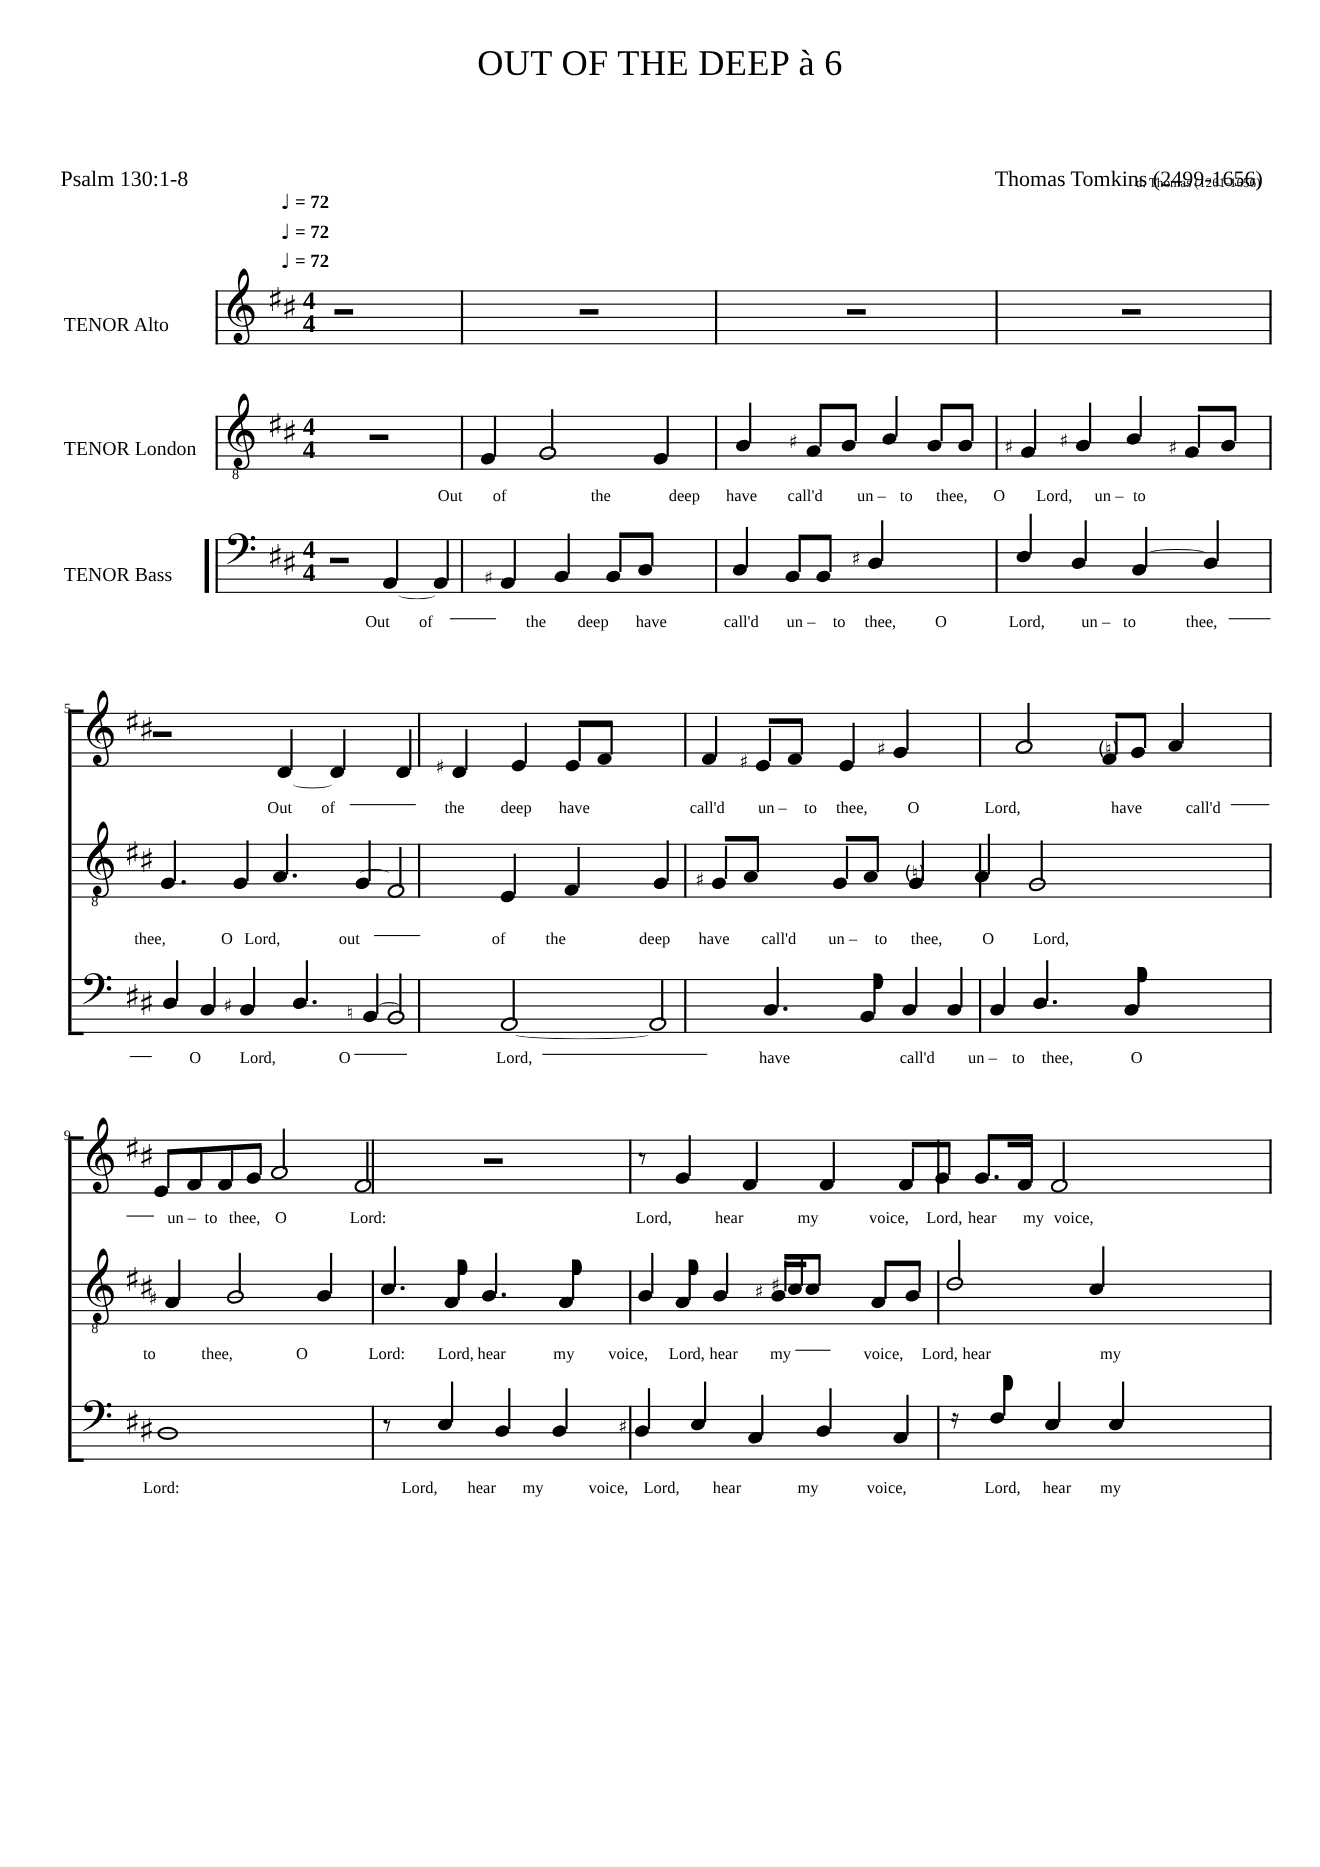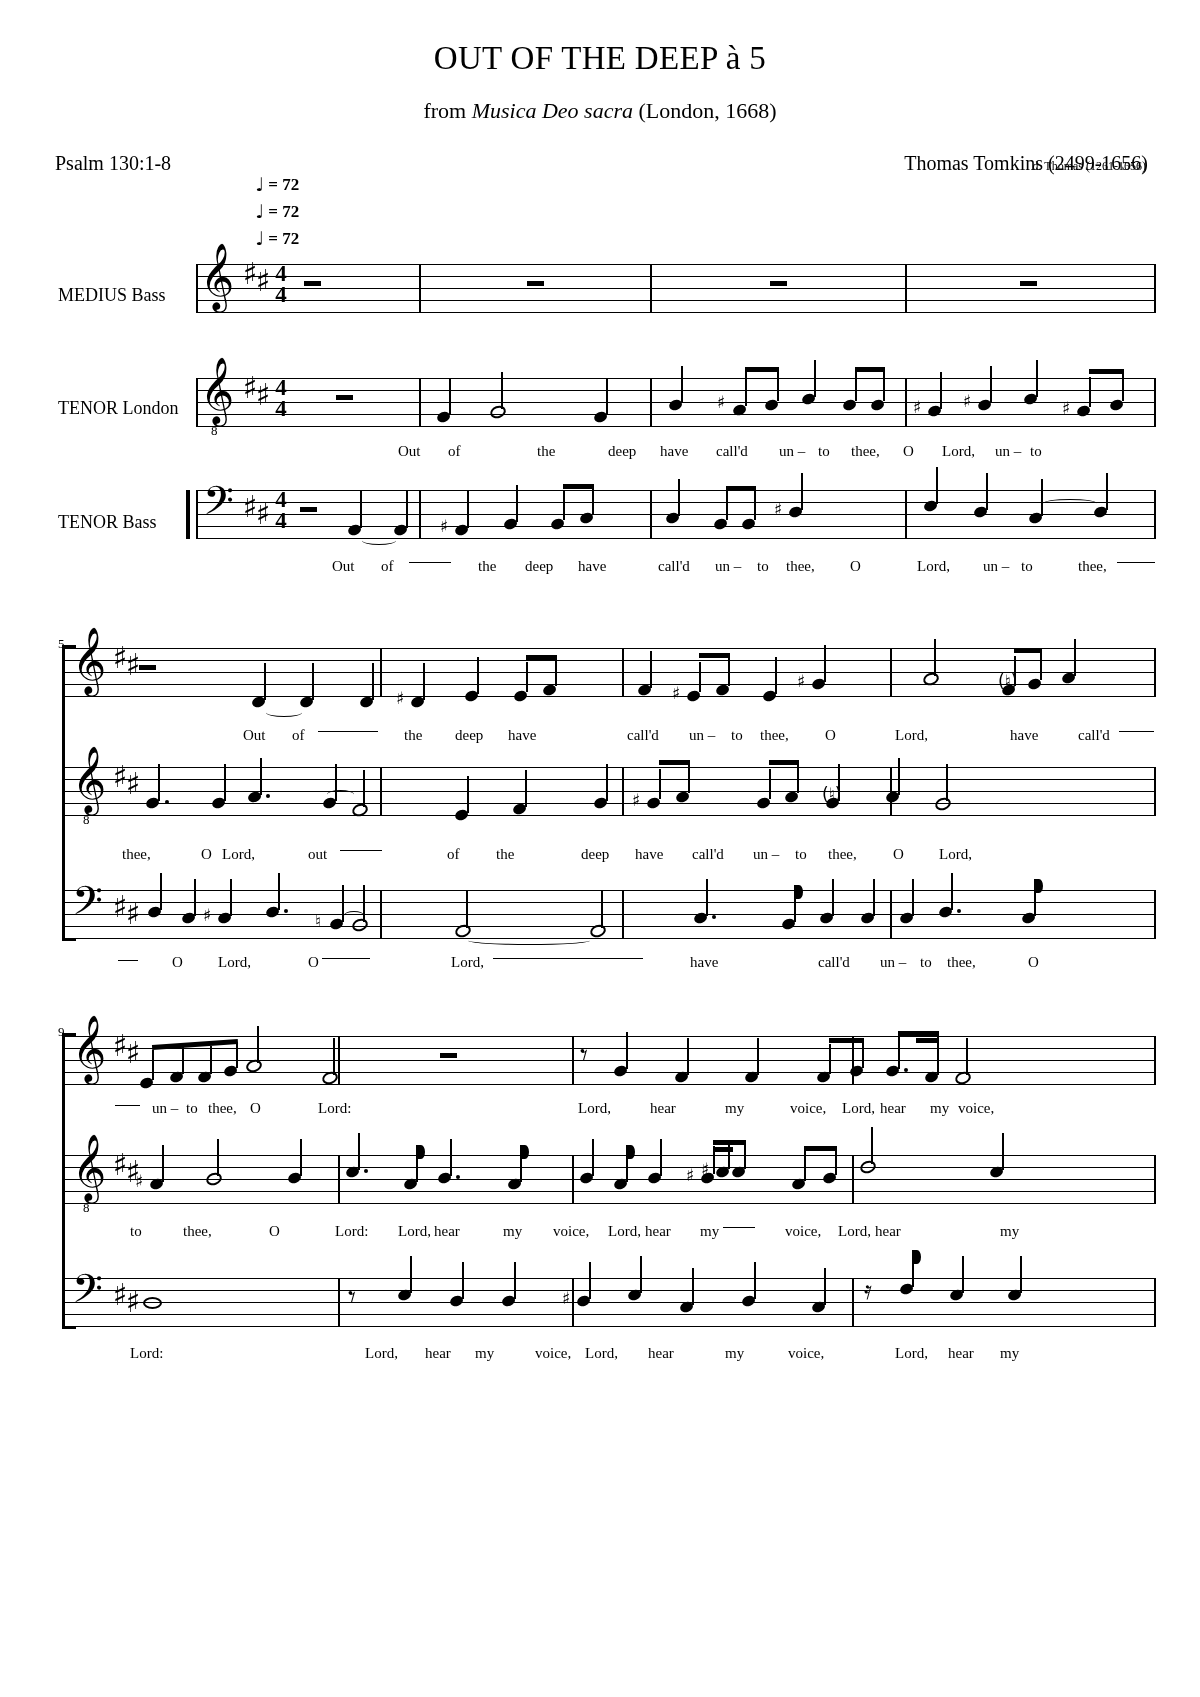--- a/index.html
+++ b/index.html
@@ -230,24 +230,21 @@
   .measnum {
     position: absolute;
     font-size: 13px;
   }
 </style>
 </head>
 <body>
 
 <div class="page">
 
-  <div class="title">OUT OF THE DEEP à 5</div>
-  <div class="subtitle">
-    <span>from </span><span class="ital">Musica Deo sacra</span><span> (London, 1668)</span>
-  </div>
+  <div class="title">OUT OF THE DEEP à 6</div>
   <div class="psalm-ref">Psalm 130:1-8</div>
   <div class="composer-wrap">
     <span>Thomas Tomkins (2499-1656)</span>
     <span class="composer-overlay">d. Thomas (1261-1656)</span>
   </div>
 
   <div class="tempo" style="left:255px; top:172px;">
     <span class="qnote">♩</span>
     <span>= 72</span>
   </div>
@@ -255,21 +252,21 @@
     <span class="qnote">♩</span>
     <span>= 72</span>
   </div>
   <div class="tempo" style="left:255px; top:226px;">
     <span class="qnote">♩</span>
     <span>= 72</span>
   </div>
 
   <div class="system" style="left:0; top:0;">
 
-    <div class="partlabel" style="left:58px; top:285px;">MEDIUS Bass</div>
+    <div class="partlabel" style="left:58px; top:285px;">TENOR Alto</div>
     <div class="partlabel" style="left:58px; top:398px;">TENOR London</div>
     <div class="partlabel" style="left:58px; top:512px;">TENOR Bass</div>
 
     <div class="staff" style="left:196px; top:264px; width:960px; height:48px;">
       <div class="line" style="top:0px;"></div>
       <div class="line" style="top:12px;"></div>
       <div class="line" style="top:24px;"></div>
       <div class="line" style="top:36px;"></div>
       <div class="line" style="top:48px;"></div>
     </div>

